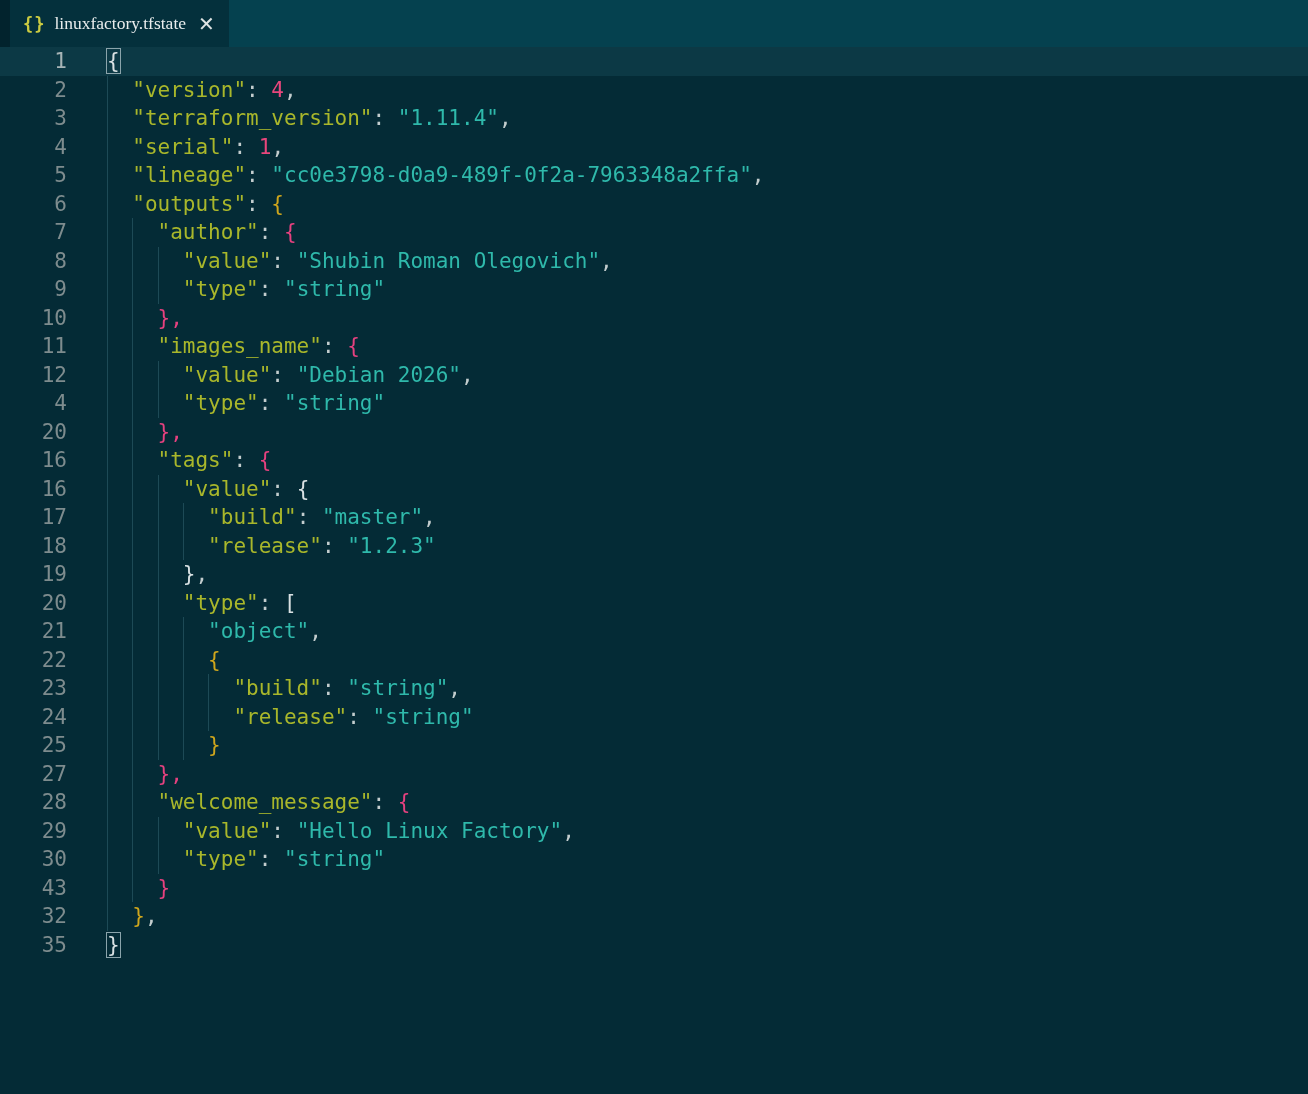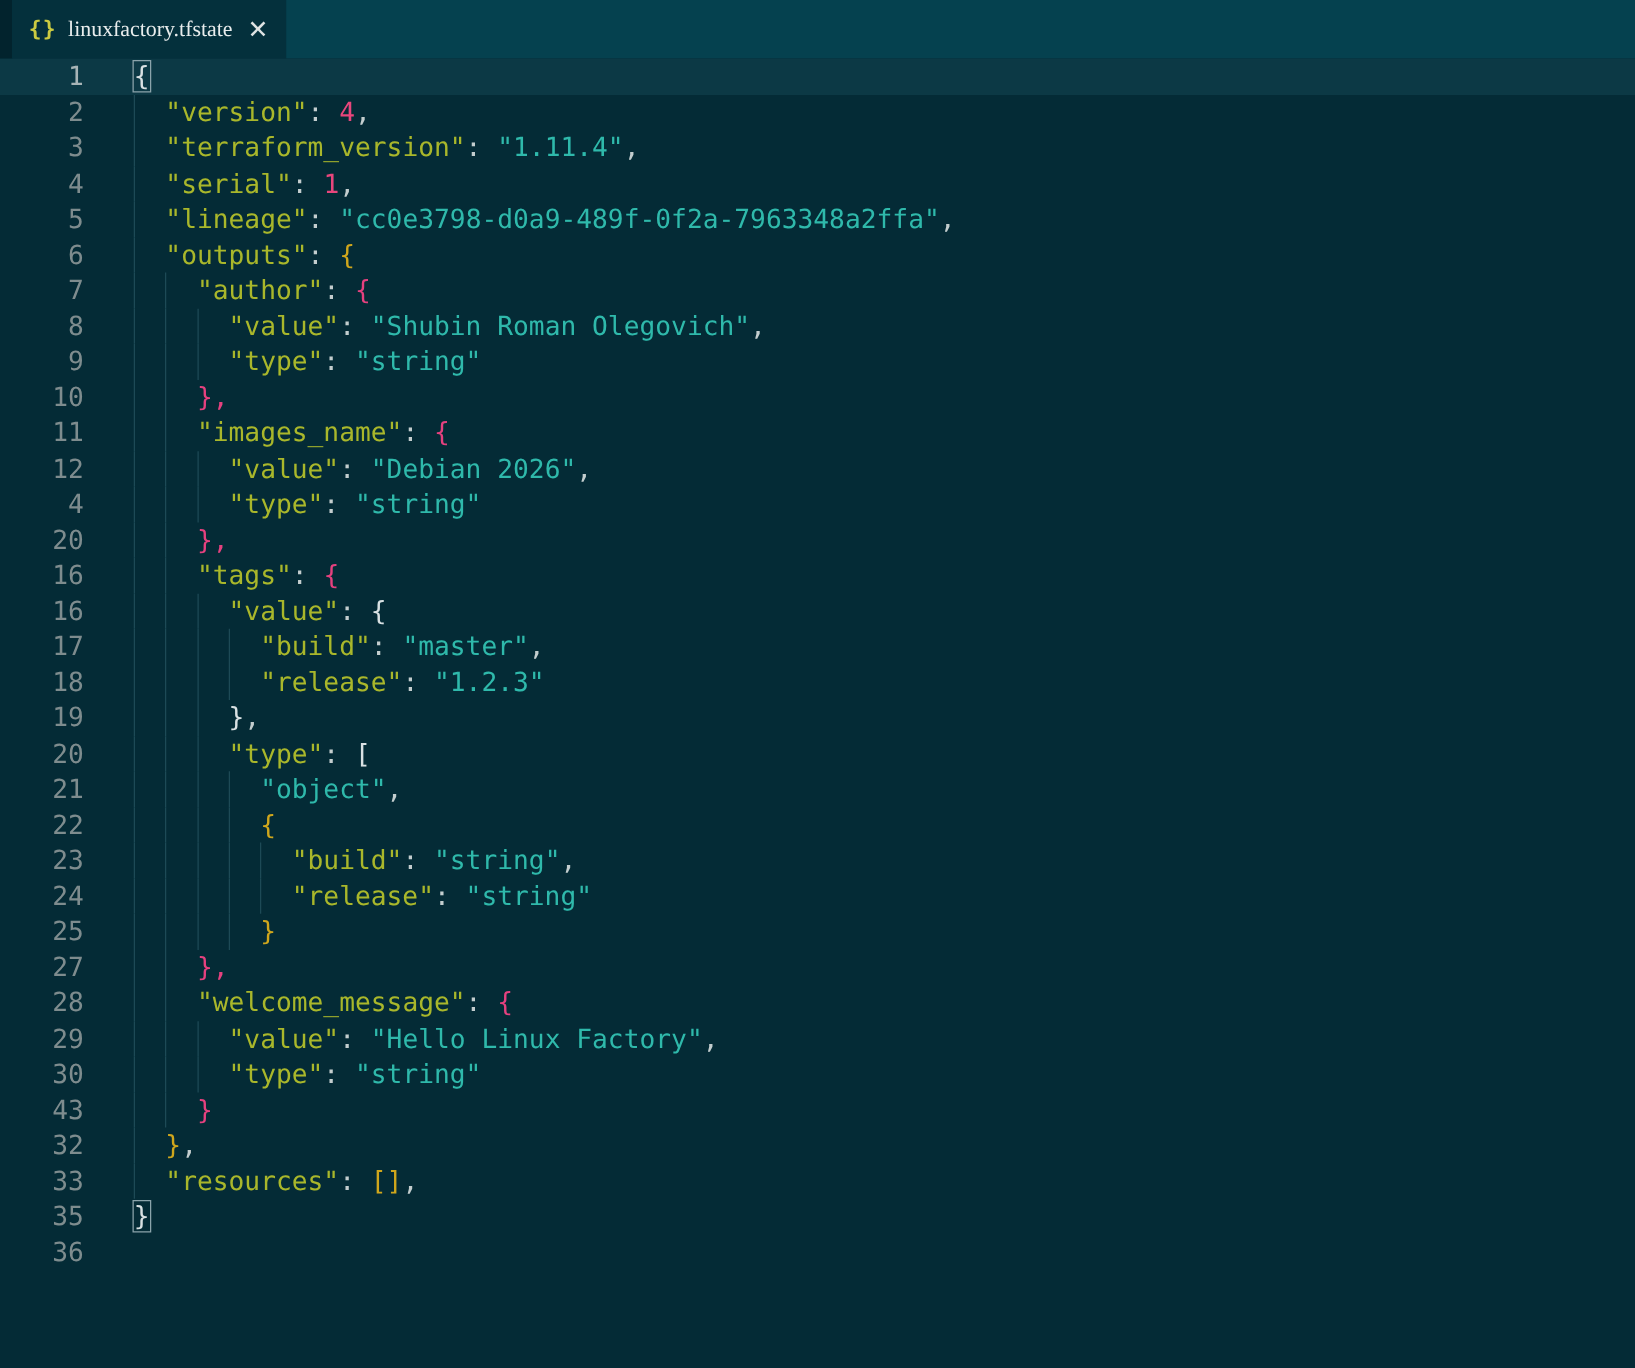--- a/index.html
+++ b/index.html
@@ -137,16 +137,14 @@
     <div class="line"><div class="ln">22</div><div class="code"><span class="guide" style="left: 0px;"></span><span class="guide" style="left: 25.28px;"></span><span class="guide" style="left: 50.56px;"></span><span class="guide" style="left: 75.84px;"></span><span class="indent" style="width: 101.12px;"></span><span class="tk-b2">{</span></div></div>
     <div class="line"><div class="ln">23</div><div class="code"><span class="guide" style="left: 0px;"></span><span class="guide" style="left: 25.28px;"></span><span class="guide" style="left: 50.56px;"></span><span class="guide" style="left: 75.84px;"></span><span class="guide" style="left: 101.12px;"></span><span class="indent" style="width: 126.4px;"></span><span class="tk-key">"build"</span><span class="tk-pn">: </span><span class="tk-str">"string"</span><span class="tk-pn">,</span></div></div>
     <div class="line"><div class="ln">24</div><div class="code"><span class="guide" style="left: 0px;"></span><span class="guide" style="left: 25.28px;"></span><span class="guide" style="left: 50.56px;"></span><span class="guide" style="left: 75.84px;"></span><span class="guide" style="left: 101.12px;"></span><span class="indent" style="width: 126.4px;"></span><span class="tk-key">"release"</span><span class="tk-pn">: </span><span class="tk-str">"string"</span></div></div>
     <div class="line"><div class="ln">25</div><div class="code"><span class="guide" style="left: 0px;"></span><span class="guide" style="left: 25.28px;"></span><span class="guide" style="left: 50.56px;"></span><span class="guide" style="left: 75.84px;"></span><span class="indent" style="width: 101.12px;"></span><span class="tk-b2">}</span></div></div>
     <div class="line"><div class="ln">27</div><div class="code"><span class="guide" style="left: 0px;"></span><span class="guide" style="left: 25.28px;"></span><span class="indent" style="width: 50.56px;"></span><span class="tk-b3">},</span></div></div>
     <div class="line"><div class="ln">28</div><div class="code"><span class="guide" style="left: 0px;"></span><span class="guide" style="left: 25.28px;"></span><span class="indent" style="width: 50.56px;"></span><span class="tk-key">"welcome_message"</span><span class="tk-pn">: </span><span class="tk-b3">{</span></div></div>
     <div class="line"><div class="ln">29</div><div class="code"><span class="guide" style="left: 0px;"></span><span class="guide" style="left: 25.28px;"></span><span class="guide" style="left: 50.56px;"></span><span class="indent" style="width: 75.84px;"></span><span class="tk-key">"value"</span><span class="tk-pn">: </span><span class="tk-str">"Hello Linux Factory"</span><span class="tk-pn">,</span></div></div>
     <div class="line"><div class="ln">30</div><div class="code"><span class="guide" style="left: 0px;"></span><span class="guide" style="left: 25.28px;"></span><span class="guide" style="left: 50.56px;"></span><span class="indent" style="width: 75.84px;"></span><span class="tk-key">"type"</span><span class="tk-pn">: </span><span class="tk-str">"string"</span></div></div>
     <div class="line"><div class="ln">43</div><div class="code"><span class="guide" style="left: 0px;"></span><span class="guide" style="left: 25.28px;"></span><span class="indent" style="width: 50.56px;"></span><span class="tk-b3">}</span></div></div>
     <div class="line"><div class="ln">32</div><div class="code"><span class="guide" style="left: 0px;"></span><span class="indent" style="width: 25.28px;"></span><span class="tk-b2">}</span><span class="tk-pn">,</span></div></div>
-    <div class="line"><div class="ln">33</div><div class="code"><span class="guide" style="left: 0px;"></span><span class="indent" style="width: 25.28px;"></span><span class="tk-key">"resources"</span><span class="tk-pn">: </span><span class="tk-b2">[]</span><span class="tk-pn">,</span></div></div>
     <div class="line"><div class="ln">35</div><div class="code"><span class="tk-b1m">}</span></div></div>
-    <div class="line"><div class="ln">36</div><div class="code"></div></div>
   </div>
 
 </body></html>

